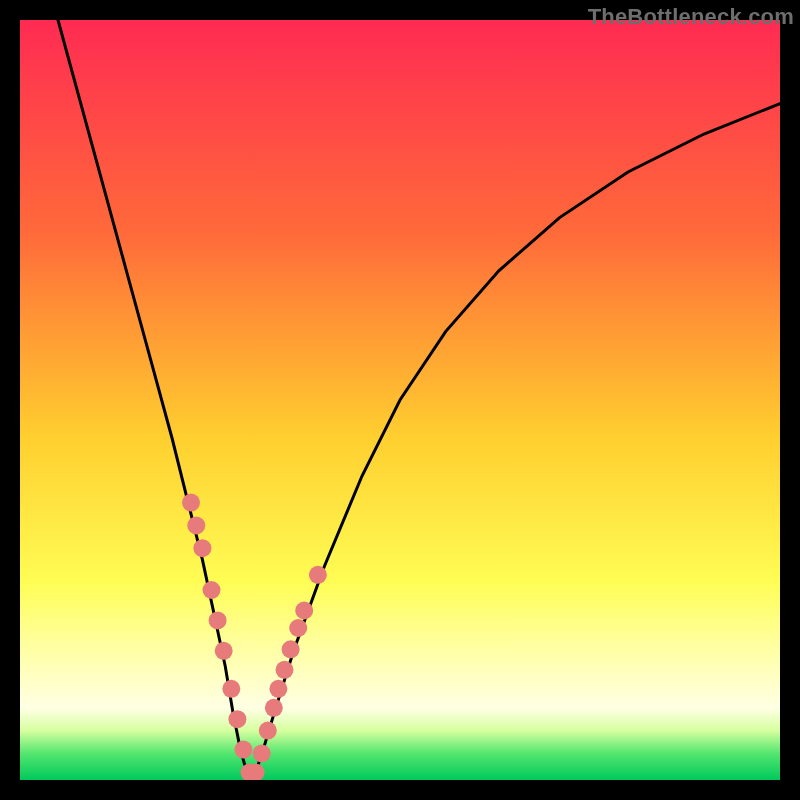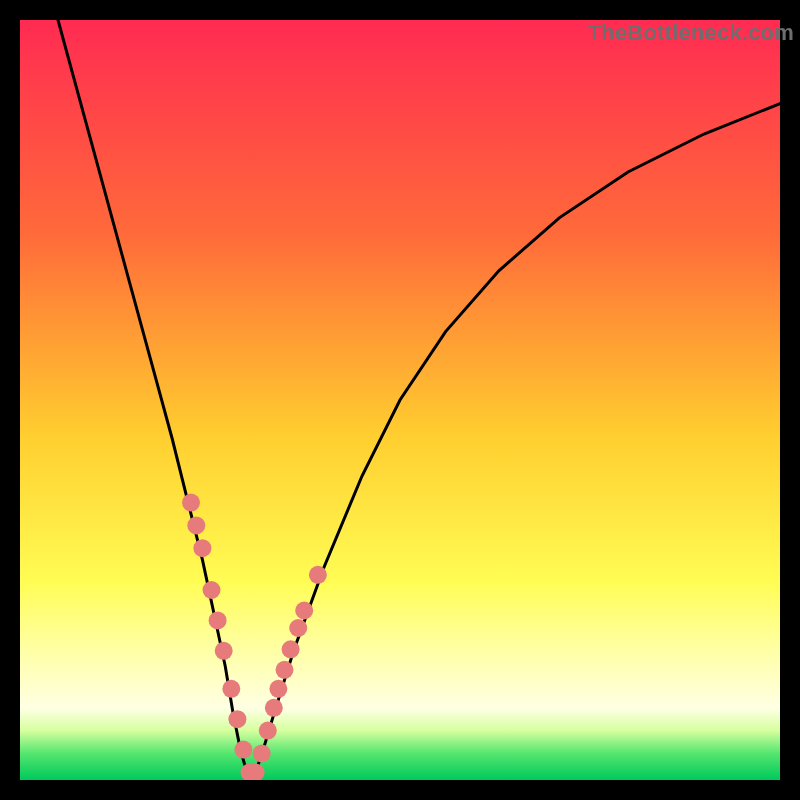--- a/index.html
+++ b/index.html
@@ -27,21 +27,20 @@
   }
   .watermark {
     position: absolute;
     top: 4px;
     right: 6px;
     font-family: Arial, Helvetica, sans-serif;
     font-size: 22px;
     font-weight: 600;
     color: #6e6e6e;
     letter-spacing: 0.2px;
-    margin-top: 16px;
   }
 </style>
 </head>
 <body>
 
 <div class="frame">
   <svg class="plot" viewBox="0 0 760 760" preserveAspectRatio="none">
     <defs>
       <linearGradient id="bg-grad" x1="0" y1="0" x2="0" y2="1">
           <stop offset="0%" stop-color="#ff2b52"></stop>

